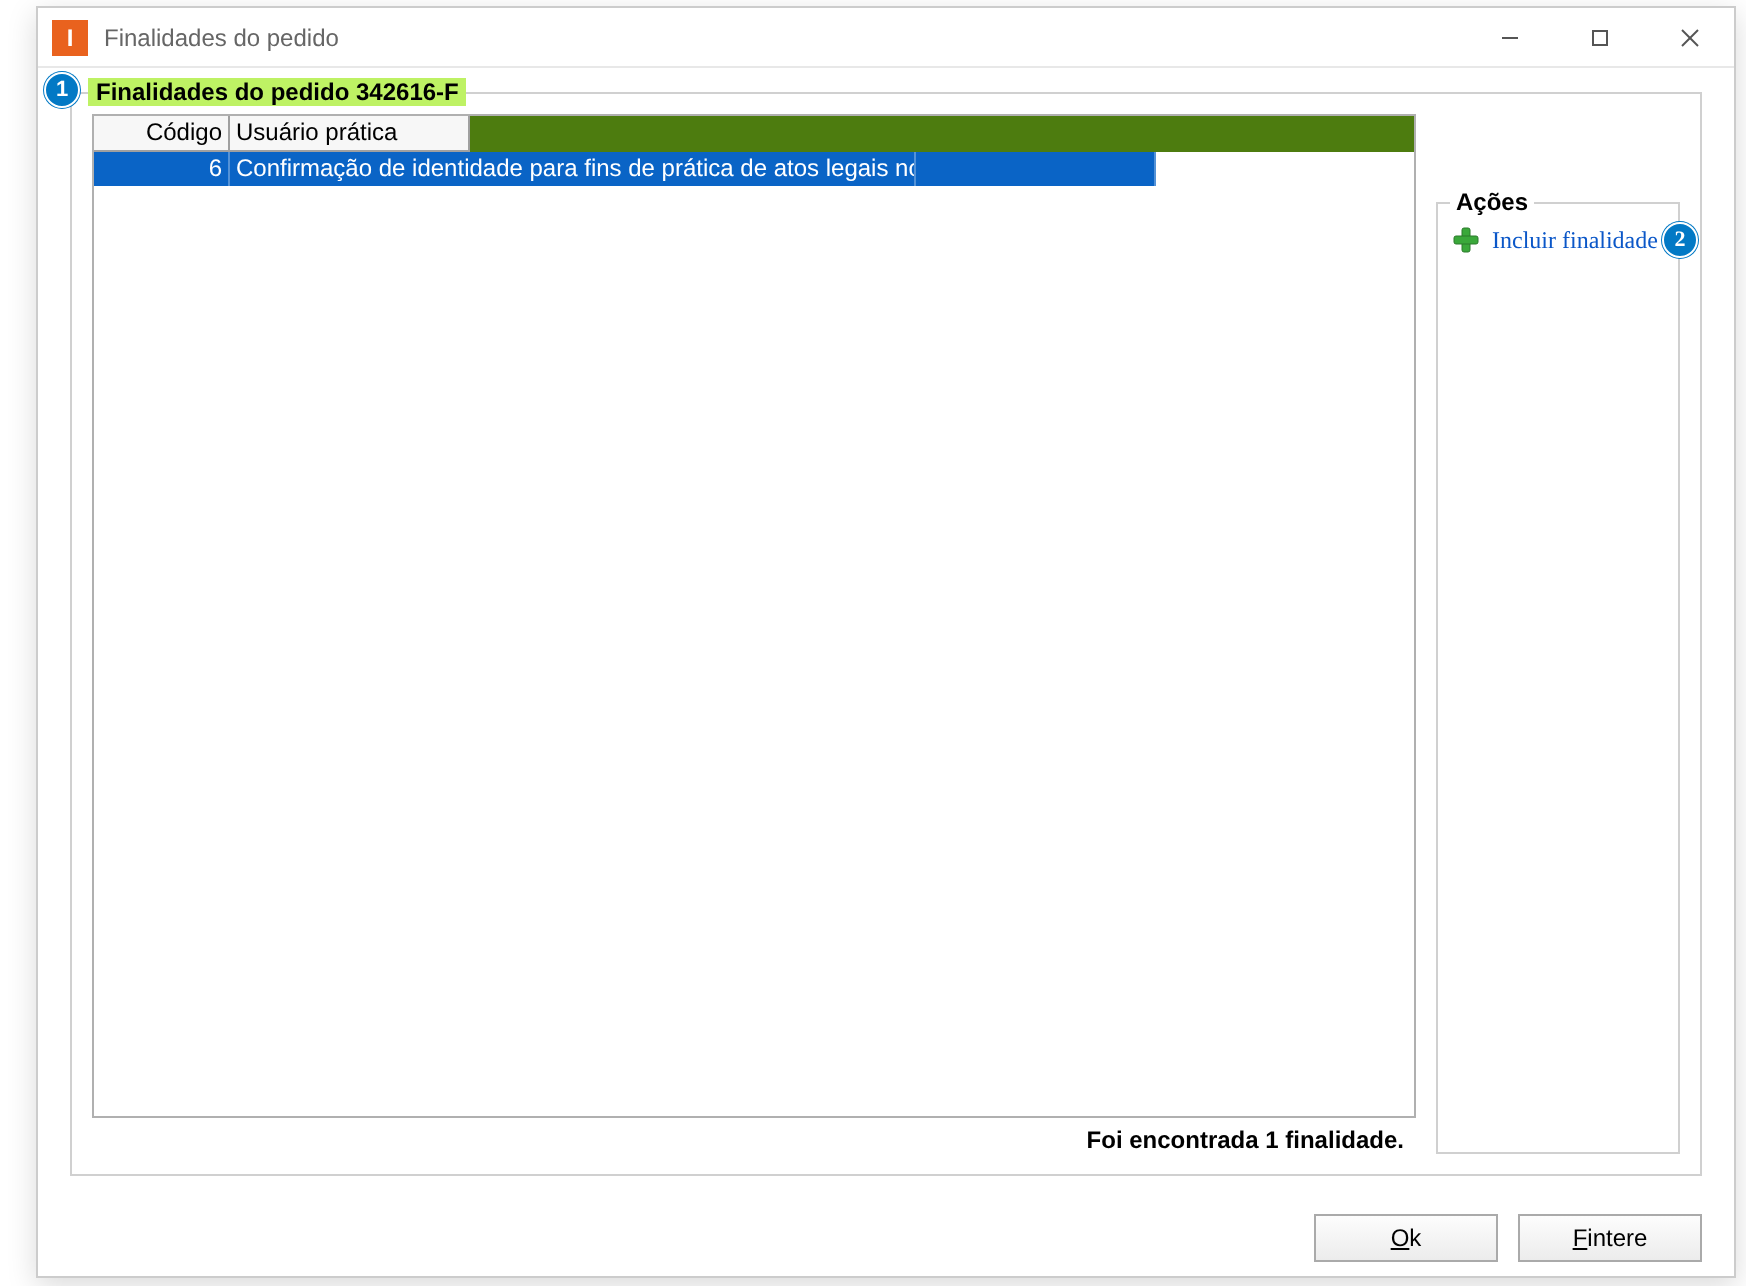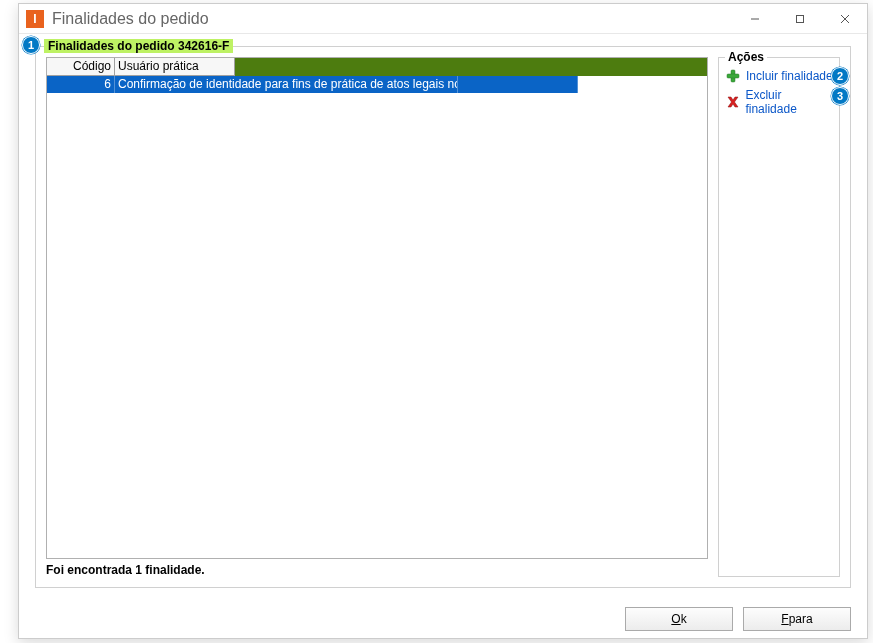--- a/index.html
+++ b/index.html
@@ -38,21 +38,21 @@
       align-items: center;
       justify-content: center;
       color: #fff;
       font-weight: bold;
       font-size: 12px;
       font-family: Arial;
     }
     .titlebar-text {
       flex: 1;
       color: #666;
-      font-size: 16px;
+      font-size: 12px;
     }
     .window-controls {
       display: flex;
       height: 100%;
     }
     .window-control {
       width: 45px;
       display: flex;
       align-items: center;
       justify-content: center;
@@ -141,29 +141,30 @@
       border-right: 1px solid rgba(255,255,255,0.3);
       overflow: hidden;
       white-space: nowrap;
       line-height: 17px;
     }
     .col-codigo { width: 68px; text-align: right; }
     .col-desc { width: 343px; }
     .col-user { width: 120px; }
     .col-data { width: 150px; }
     .grid-status {
-      text-align: left;
+      text-align: right;
       font-weight: bold;
       font-size: 12px;
       padding: 4px 6px 0 0;
       color: #000;
     }
     .actions-area {
       width: 122px;
       position: relative;
+      margin-top: 44px;
     }
     .actions-box {
       border: 1px solid #d0d0d0;
       padding: 8px 6px 6px 6px;
       position: relative;
       height: 100%;
     }
     .actions-title {
       position: absolute;
       top: -8px;
@@ -173,20 +174,21 @@
       font-weight: bold;
       font-size: 12px;
     }
     .action-link {
       display: flex;
       align-items: center;
       gap: 5px;
       padding: 2px 0;
       cursor: pointer;
       position: relative;
+      font-family: Liberation Serif, serif;
     }
     .action-link span.label {
       color: #0B57C8;
       font-size: 12px;
     }
     .action-icon {
       width: 16px;
       height: 16px;
       display: flex;
       align-items: center;
@@ -194,21 +196,21 @@
     }
     .button-bar {
       height: 38px;
       display: flex;
       justify-content: flex-end;
       align-items: center;
       gap: 10px;
       padding-right: 16px;
     }
     .btn {
-      width: 108px;
+      width: 92px;
       height: 24px;
       border: 1px solid #aaa;
       background: linear-gradient(#fdfdfd,#ececec);
       font-size: 12px;
       cursor: pointer;
       display: flex;
       align-items: center;
       justify-content: center;
     }
     .btn .u { text-decoration: underline; }
@@ -270,35 +272,26 @@
             <div class="action-icon">
               <svg width="14" height="14" viewBox="0 0 14 14">
                 <rect x="5" y="1" width="4" height="12" rx="1" fill="#3AA83A" stroke="#2A7A2A" stroke-width="0.5"></rect>
                 <rect x="1" y="5" width="12" height="4" rx="1" fill="#3AA83A" stroke="#2A7A2A" stroke-width="0.5"></rect>
               </svg>
             </div>
             <span class="label">Incluir finalidade</span>
             <div class="badge" style="position:absolute; right:-16px; top:1px;">2</div>
           </div>
 
-          <div class="action-link">
-            <div class="action-icon">
-              <svg width="14" height="14" viewBox="0 0 14 14">
-                <path d="M2 2 L5 2 L7 5 L9 2 L12 2 L8.5 7 L12 12 L9 12 L7 9 L5 12 L2 12 L5.5 7 Z" fill="#D82020" stroke="#8A1010" stroke-width="0.5"></path>
-              </svg>
-            </div>
-            <span class="label">Excluir finalidade</span>
-            <div class="badge" style="position:absolute; right:-16px; top:1px;">3</div>
-          </div>
         </div>
       </div>
     </div>
   </div>
 
   <div class="button-bar">
     <div class="btn">
       <span><span class="u">O</span><span>k</span></span>
     </div>
     <div class="btn">
-      <span><span class="u">F</span><span>para</span></span>
+      <span><span class="u">F</span><span>intere</span></span>
     </div>
   </div>
 </div>
 
 </body></html>

